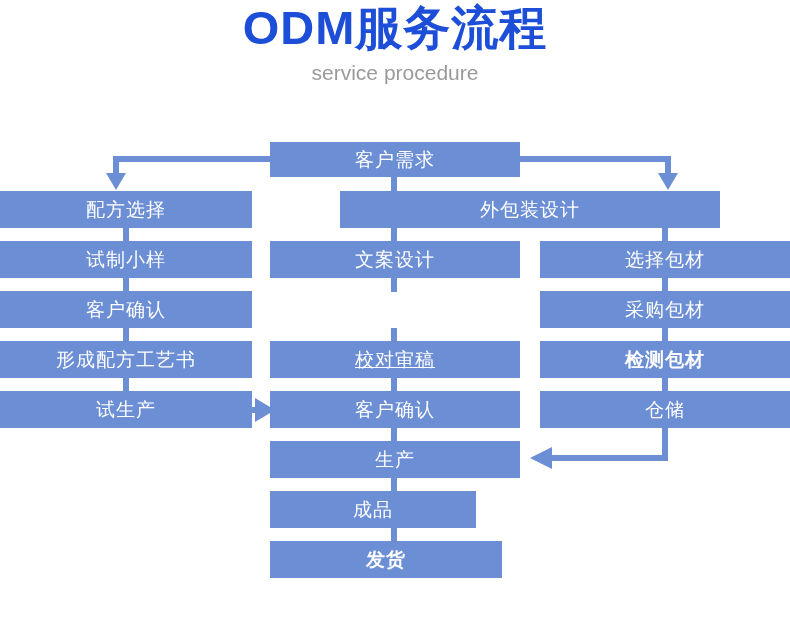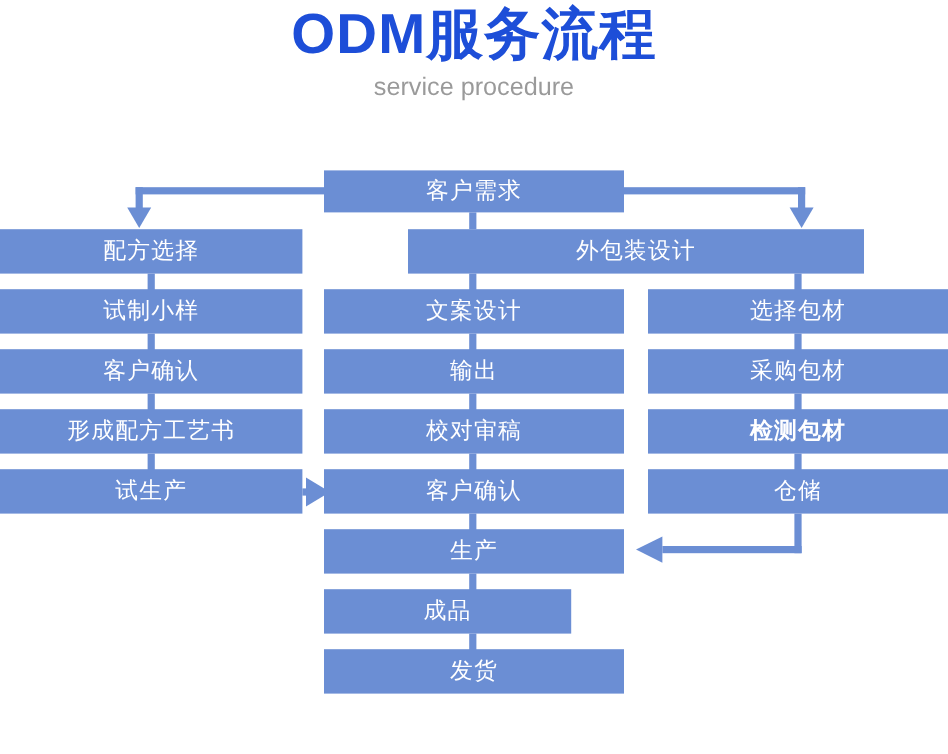--- a/index.html
+++ b/index.html
@@ -147,24 +147,21 @@
     <span>试生产</span>
   </div>
 
   <div class="node" style="left:340px; top:191px; width:380px; height:37px;">
     <span>外包装设计</span>
   </div>
 
   <div class="node" style="left:270px; top:241px; width:250px; height:37px;">
     <span>文案设计</span>
   </div>
-  <div class="node" style="left:270px; top:291px; width:250px; height:37px;">
-    <span>输出</span>
-  </div>
-  <div class="node" style="left:270px; top:341px; width:250px; height:37px;">
+  <div class="node" style="left:270px; top:341px; width:250px; height:37px;text-decoration:underline;">
     <span>校对审稿</span>
   </div>
   <div class="node" style="left:270px; top:391px; width:250px; height:37px;">
     <span>客户确认</span>
   </div>
 
   <div class="node" style="left:540px; top:241px; width:250px; height:37px;">
     <span>选择包材</span>
   </div>
   <div class="node" style="left:540px; top:291px; width:250px; height:37px;">
@@ -176,17 +173,17 @@
   <div class="node" style="left:540px; top:391px; width:250px; height:37px;">
     <span>仓储</span>
   </div>
 
   <div class="node" style="left:270px; top:441px; width:250px; height:37px;">
     <span>生产</span>
   </div>
   <div class="node" style="left:270px; top:491px; width:206px; height:37px;">
     <span>成品</span>
   </div>
-  <div class="node" style="left:270px; top:541px; width:250px; height:37px;">
+  <div class="node" style="left:270px; top:541px; width:232px; height:37px;font-weight:bold;">
     <span>发货</span>
   </div>
 
 </div>
 
 </body></html>

